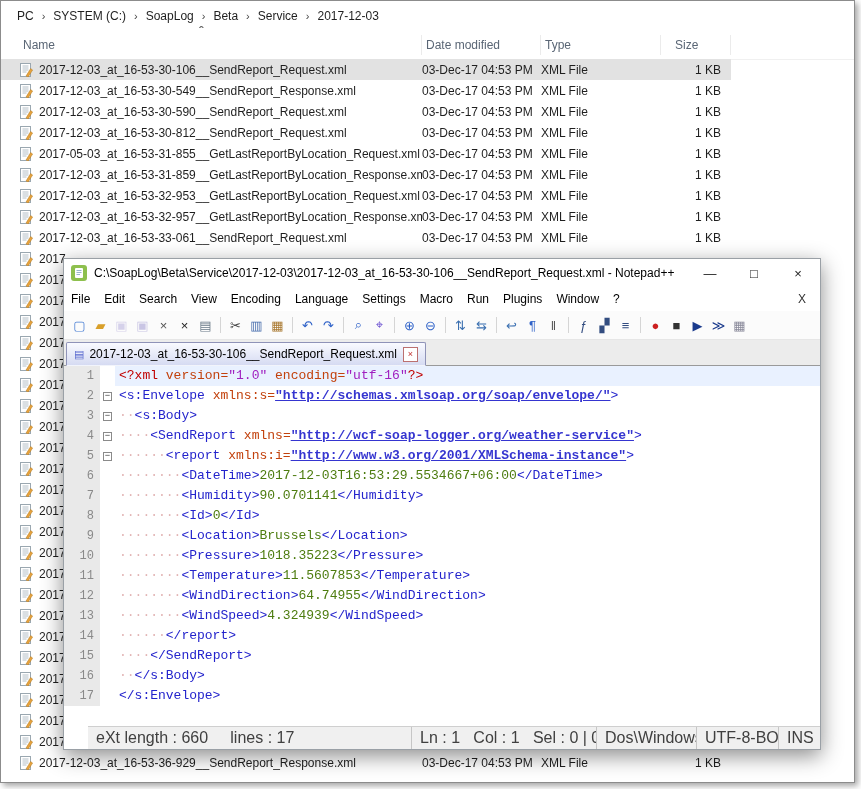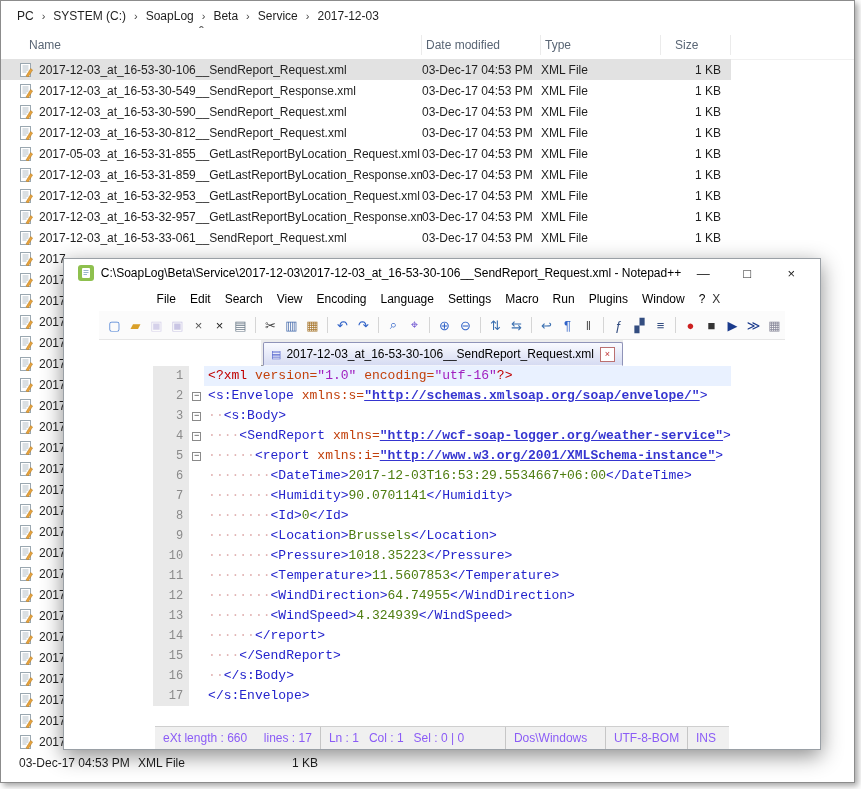--- a/index.html
+++ b/index.html
@@ -9,41 +9,41 @@
   
   .explorer{position:absolute;left:0;top:0;width:855px;height:783px;box-sizing:border-box;
             background:#fff;border:1px solid #8c8c8c;box-shadow:3px 3px 6px rgba(0,0,0,.35);}
   .breadcrumb{height:30px;display:flex;align-items:center;padding-left:12px;font-size:12px;color:#1f1f1f;}
   .crumb{padding:2px 4px;cursor:default;}
   .bsep{color:#444;padding:0 4px;font-size:11px;}
 
   .cols{height:28px;display:flex;align-items:center;font-size:12px;color:#5a6675;position:relative;
         border-bottom:1px solid #f0f0f0;}
   .cols>div{box-sizing:border-box;border-right:1px solid #ebebeb;height:20px;line-height:20px;}
-  .c-name{width:421px;padding-left:28px;}
+  .c-name{width:421px;padding-left:22px;}
   .c-date{width:119px;padding-left:4px;}
   .c-type{width:120px;padding-left:4px;}
   .c-size{width:70px;text-align:left;padding-left:14px;}
   .sort-caret{position:absolute;left:198px;top:-7px;font-size:13px;color:#666;font-weight:bold;}
 
   .rows{position:absolute;left:0;top:58px;right:0;}
   .row{height:21px;display:flex;align-items:center;font-size:12px;color:#1f1f1f;
        padding-left:18px;width:712px;box-sizing:content-box;}
   .row.sel{background:#e2e2e2;}
   .f-name{width:403px;display:flex;align-items:center;gap:6px;overflow:hidden;white-space:nowrap;flex:0 0 403px;}
   .f-icon{width:14px;height:14px;flex:0 0 14px;display:inline-block;}
   .f-name-t{overflow:hidden;white-space:nowrap;}
   .f-date{width:119px;flex:0 0 119px;}
   .f-type{width:120px;flex:0 0 120px;}
   .f-size{width:60px;flex:0 0 60px;text-align:right;}
 
   
   .npp{position:absolute;left:63px;top:258px;width:758px;height:492px;z-index:10;box-sizing:border-box;
        background:#fff;border:1px solid #9aa0a6;box-shadow:0 6px 20px rgba(0,0,0,.45);
-       display:flex;flex-direction:column;font-size:12px;color:#000;align-items:center;}
+       display:flex;flex-direction:column;font-size:12px;color:#000;}
   .titlebar{flex:0 0 28px;display:flex;align-items:center;background:#fff;}
   .npp-icon{width:16px;height:16px;margin-left:7px;flex:0 0 16px;}
   .title-text{margin-left:7px;flex:1;white-space:nowrap;overflow:hidden;font-size:12px;}
   .wbtn{width:44px;height:28px;display:flex;align-items:center;justify-content:center;
         font-size:13px;color:#222;cursor:default;}
   .menubar{flex:0 0 24px;display:flex;align-items:center;padding-left:0;}
   .menu-item{padding:3px 7px;}
   .menu-x{margin-left:auto;padding-right:14px;color:#333;font-size:12px;}
 
   .toolbar{flex:0 0 28px;display:flex;align-items:center;padding-left:5px;
@@ -74,21 +74,21 @@
   .tk-pi{color:#c00000;}
   .tk-tag{color:#2323cc;}
   .tk-attr{color:#c2410c;}
   .tk-val{color:#a020c0;}
   .tk-url{color:#3535d0;font-weight:bold;text-decoration:underline;}
   .tk-txt{color:#4d7c0f;font-weight:normal;}
   .tk-pl{color:#000;}
   .tk-ws{color:#e2b4b4;}
 
   .statusbar{flex:0 0 22px;background:#f0f0f0;border-top:1px solid #cfcfcf;display:flex;
-             align-items:stretch;font-size:12px;color:#8b5cf6;}
+             align-items:stretch;font-size:16px;color:#404040;margin-left:24px;}
   .sb{display:flex;align-items:center;padding:0 8px;border-left:1px solid #c6c6c6;white-space:pre;
       box-sizing:border-box;overflow:hidden;}
   .sb:first-child{border-left:none;flex:1;}
   .sb:nth-child(2){width:185px;}
   .sb:nth-child(3){width:100px;}
   .sb:nth-child(4){width:82px;}
   .sb:nth-child(5){width:42px;}
 </style>
 </head>
 <body>
@@ -468,20 +468,28 @@
         <span class="f-name">
           <span class="f-icon"><svg width="14" height="14" viewBox="0 0 14 14">
               <rect x="1.5" y="0.5" width="10" height="13" fill="#ffffff" stroke="#9aa7b0"></rect>
               <path d="M3.5 3h6M3.5 5h6M3.5 7h6M3.5 9h4" stroke="#b4bfc7" stroke-width="1" fill="none"></path>
               <path d="M7 13 L11.6 5.6 L13.6 7 L9.2 14 Z" fill="#e8a33d" stroke="#b07820" stroke-width="0.5"></path>
             </svg></span>
           <span class="f-name-t">2017-</span>
         </span>
       </div>
       <div class="row">
+        <span class="f-name">
+          <span class="f-icon"><svg width="14" height="14" viewBox="0 0 14 14">
+              <rect x="1.5" y="0.5" width="10" height="13" fill="#ffffff" stroke="#9aa7b0"></rect>
+              <path d="M3.5 3h6M3.5 5h6M3.5 7h6M3.5 9h4" stroke="#b4bfc7" stroke-width="1" fill="none"></path>
+              <path d="M7 13 L11.6 5.6 L13.6 7 L9.2 14 Z" fill="#e8a33d" stroke="#b07820" stroke-width="0.5"></path>
+            </svg></span>
+          <span class="f-name-t">2017-12-03_at_16-53-36-929__SendReport_Response.xml</span>
+        </span>
         <span class="f-date">03-Dec-17 04:53 PM</span>
         <span class="f-type">XML File</span>
         <span class="f-size">1 KB</span>
       </div>
     </div>
 </div>
 
 <div class="npp">
   <div class="titlebar">
     <svg class="npp-icon" viewBox="0 0 16 16">

